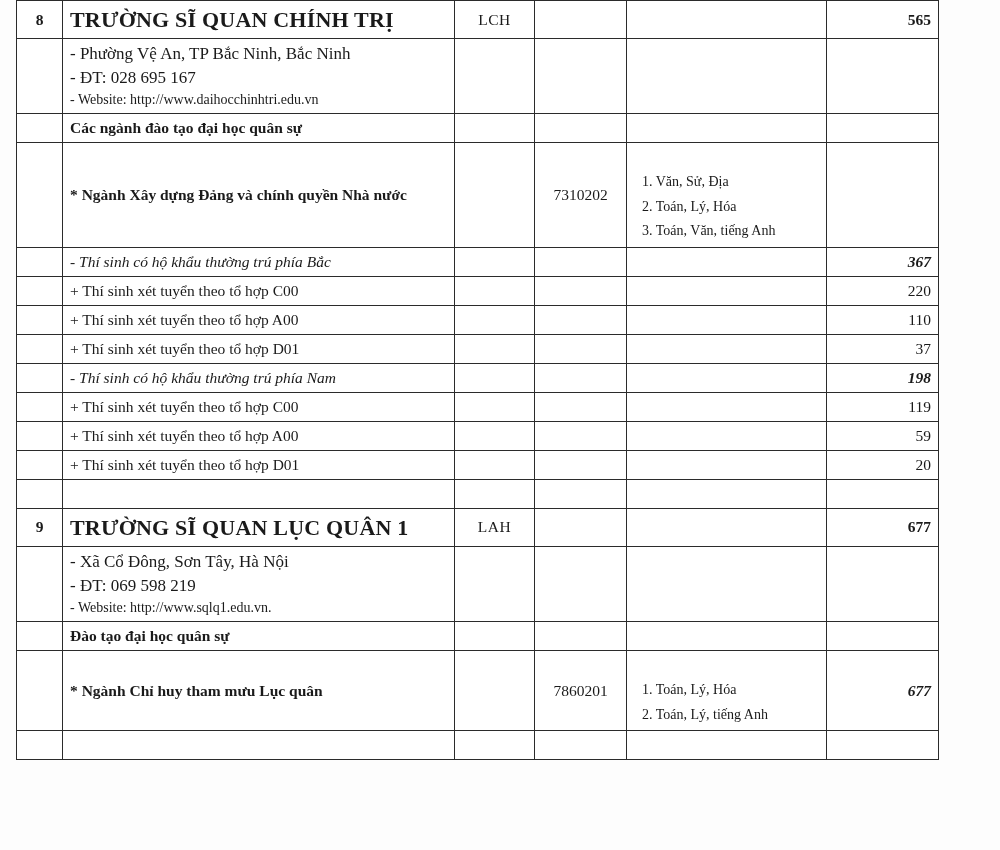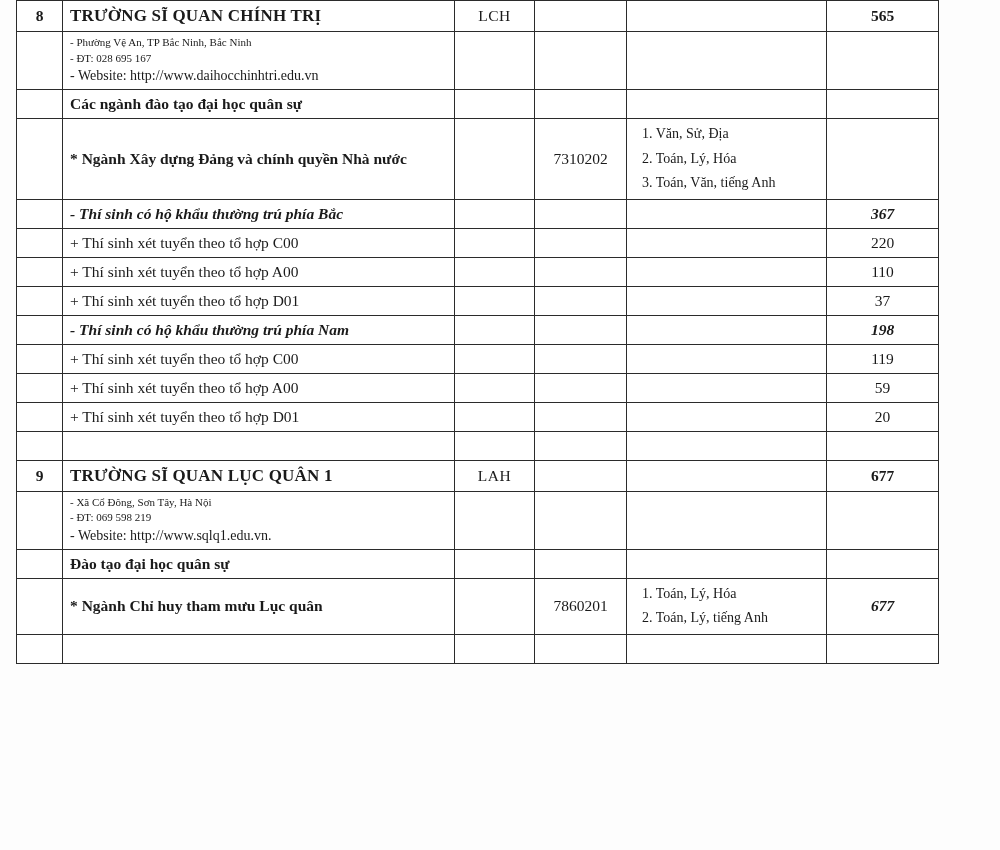--- a/index.html
+++ b/index.html
@@ -37,33 +37,33 @@
   }
   
   col.c-no    { width: 46px; }
   col.c-name  { width: 392px; }
   col.c-code  { width: 80px; }
   col.c-major { width: 92px; }
   col.c-comb  { width: 200px; }
   col.c-qty   { width: 112px; }
 
   td.no      { text-align: center; font-weight: bold; font-size: 16px; }
-  td.qty     { text-align: center; }
+  td.qty     { text-align: right; }
   td.code    { text-align: center; font-weight: normal; letter-spacing: .5px; }
   td.major   { text-align: center; font-size: 15px; }
 
-  .school-title { font-weight: bold; font-size: 17px; letter-spacing: .2px; }
+  .school-title { font-weight: bold; font-size: 22px; letter-spacing: .2px; }
   .bold      { font-weight: bold; margin-top: 40px; }
-  .bolditalic{ font-weight: bold; font-style: italic; }
-  .addr      { font-size: 11px; }
+  .bolditalic{ font-weight: normal; font-style: italic; }
+  .addr      { font-size: 17px; }
   .www       { font-size: 14px; }
   .qty-bold  { font-weight: bold; }
   .qty-bolditalic { font-weight: bold; font-style: italic; }
 
-  .comb-list { font-size: 14px; line-height: 1.75; padding-left: 8px; }
+  .comb-list { font-size: 14px; line-height: 1.75; padding-left: 8px; margin-top: 24px; }
   .comb-list div { white-space: nowrap; }
 
   tr.spacer td { height: 22px; }
   tr.short td { height: 22px; }
   .tall { height: 62px; }
 </style>
 </head>
 <body>
 
 <div class="page">

